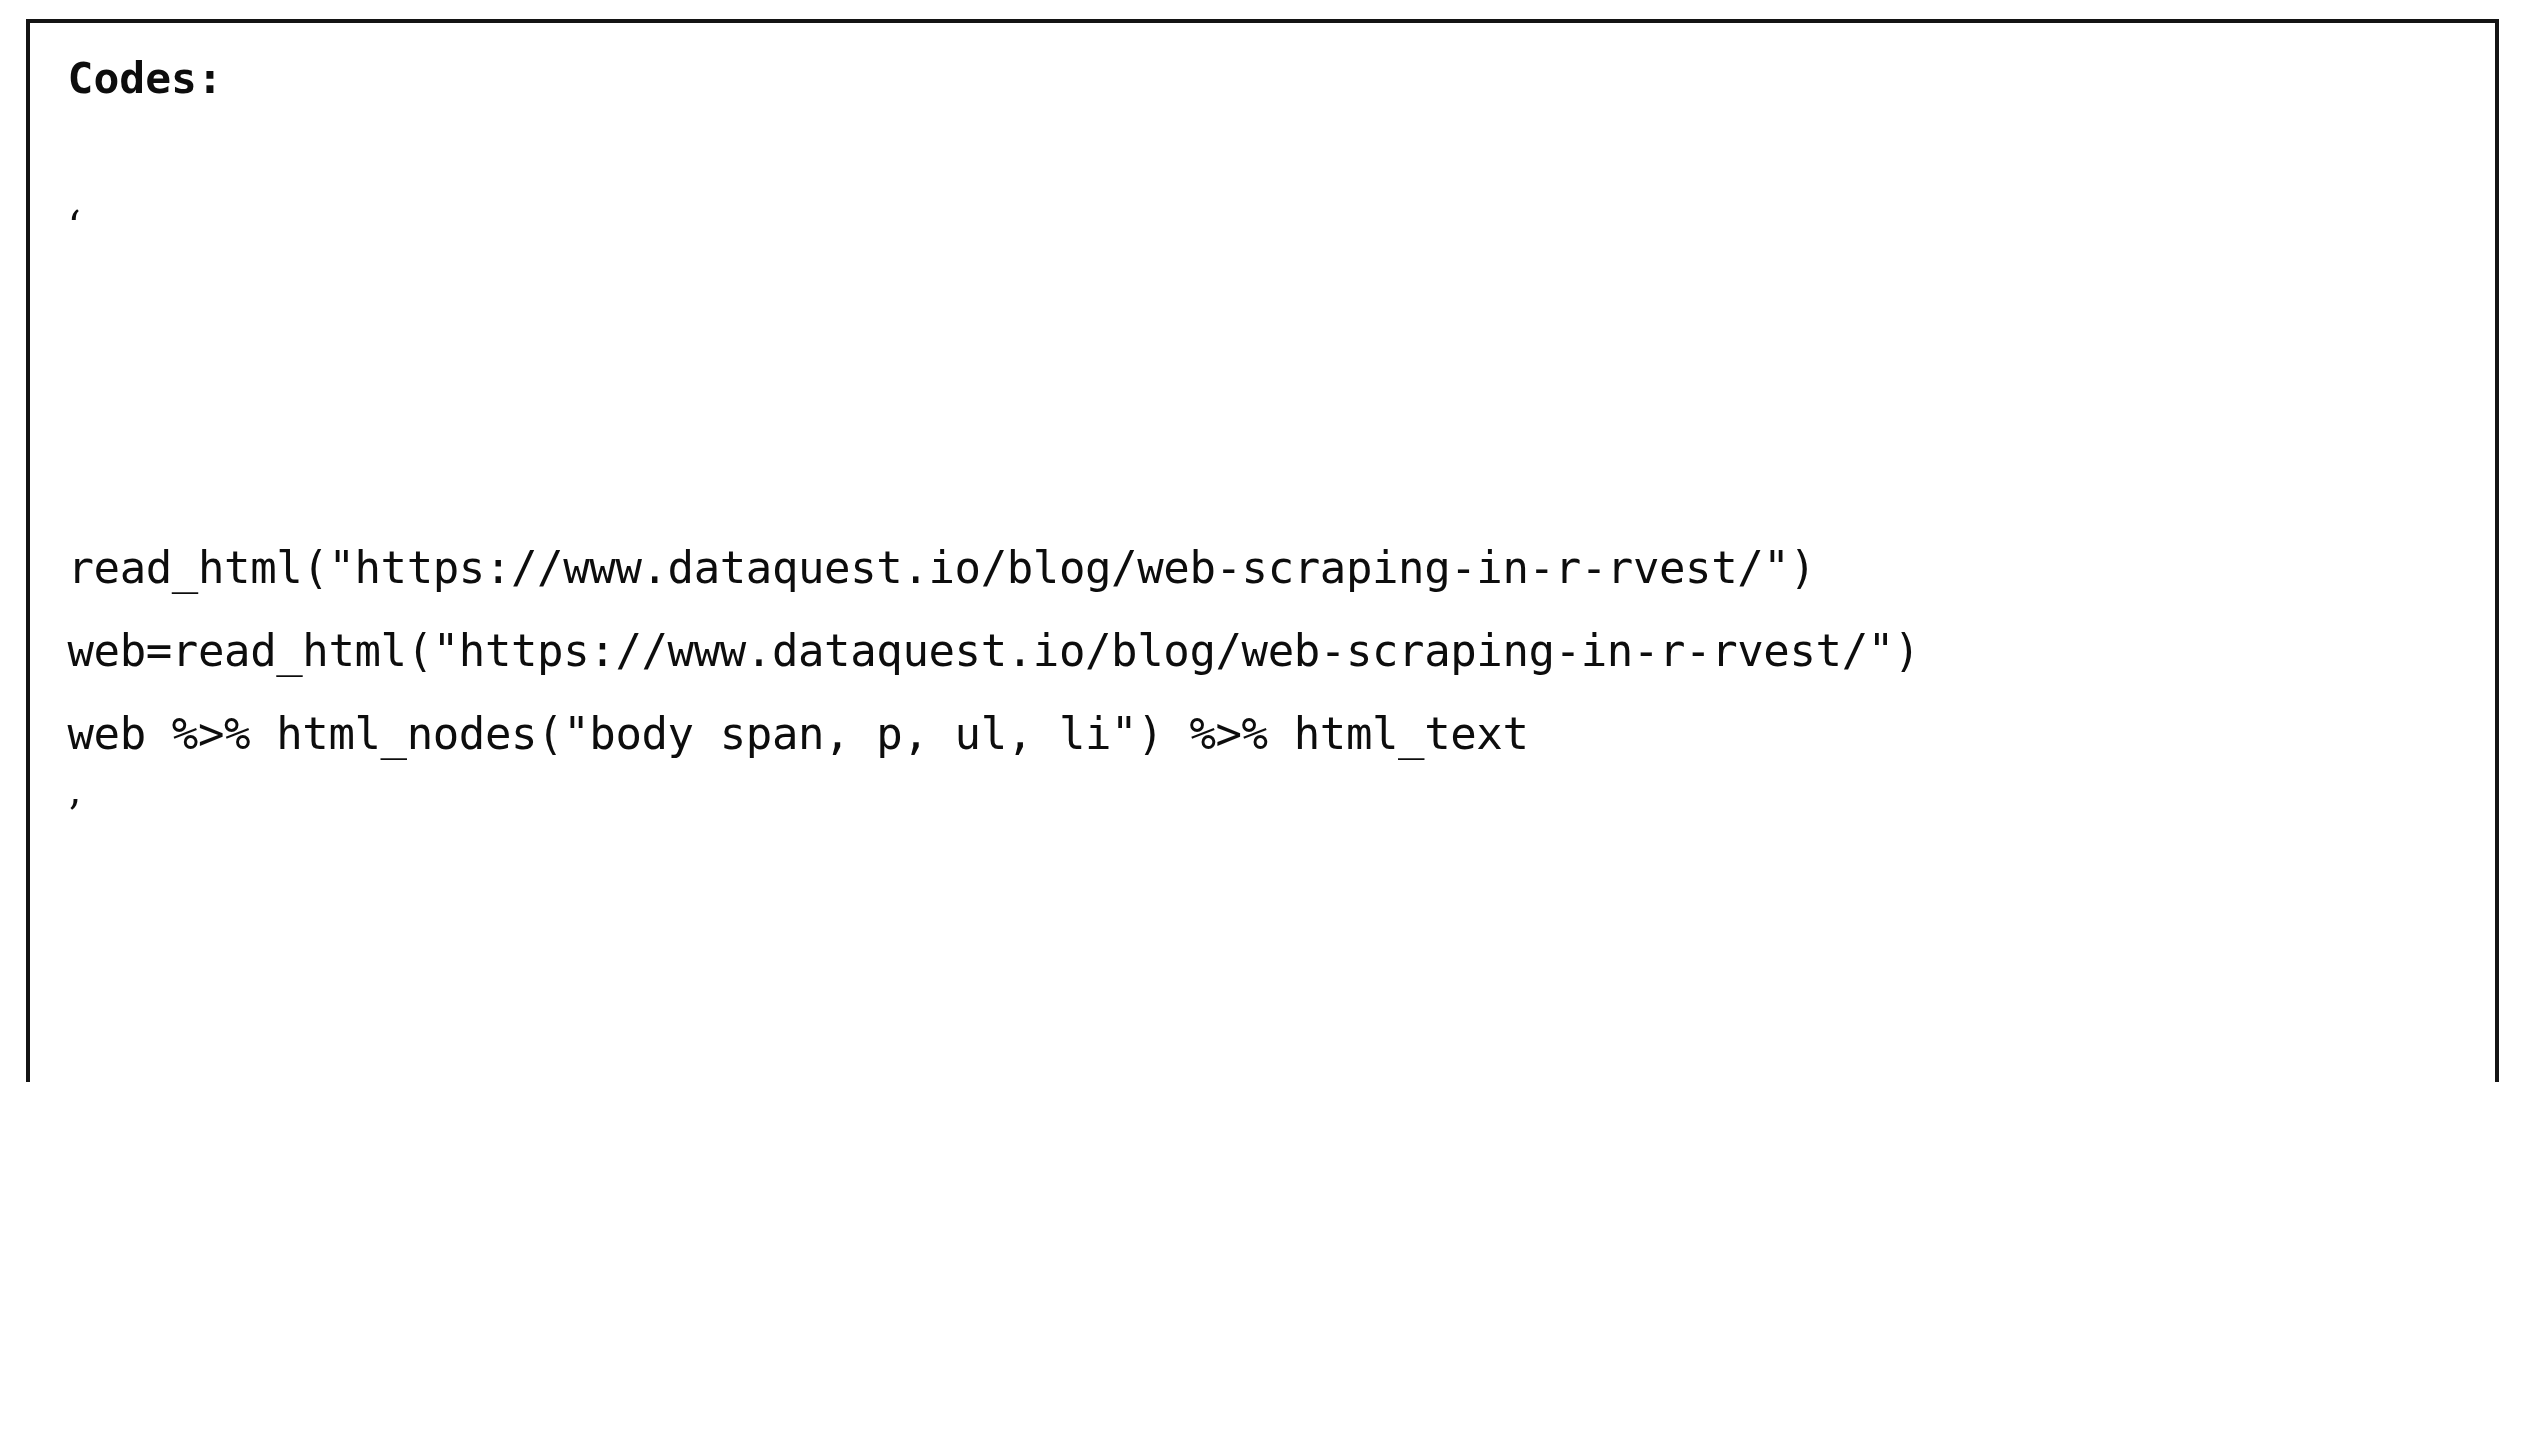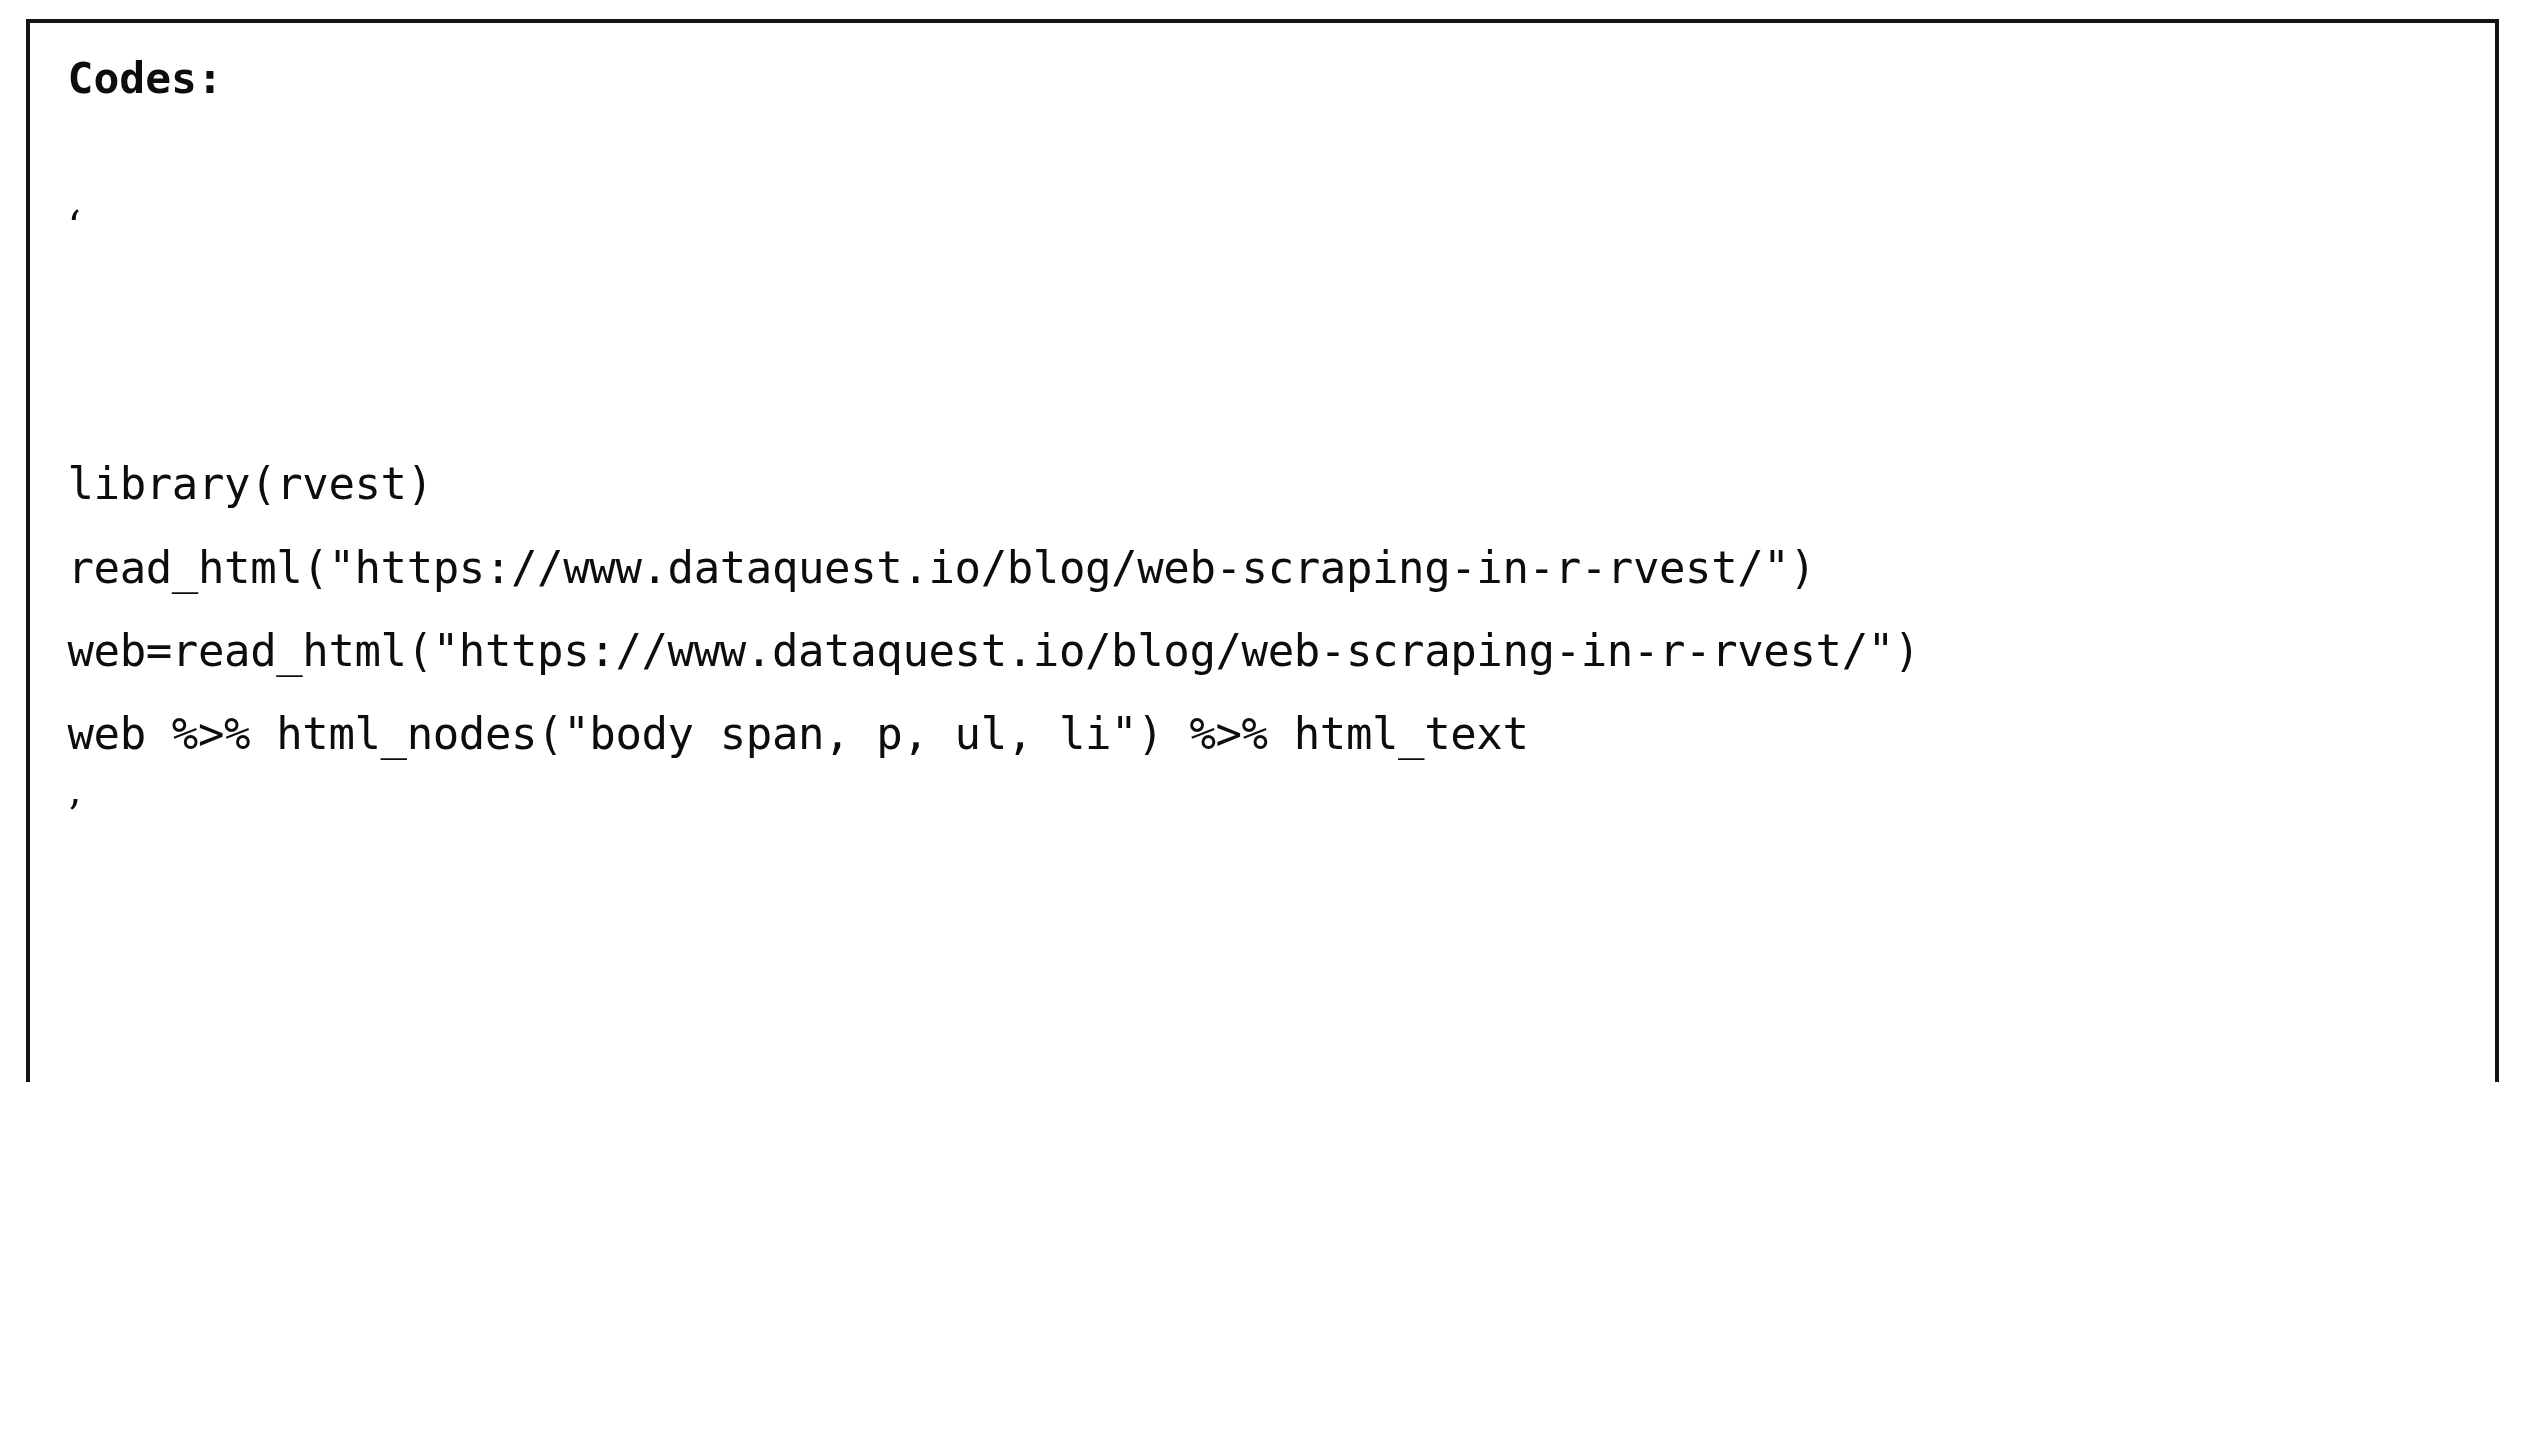--- a/index.html
+++ b/index.html
@@ -93,21 +93,20 @@
 <div class="page">
 
   <div class="code-box">
     <div class="code-inner">
 
       <div class="code-line heading ln-0">Codes:</div>
 
       <div class="code-line quote-mark ln-1">‘</div>
 
 
-      <div class="code-line ln-3">library(rvest)</div>
 
       <div class="code-line ln-4">read_html("https://www.dataquest.io/blog/web-scraping-in-r-rvest/")</div>
 
       <div class="code-line ln-5">web=read_html("https://www.dataquest.io/blog/web-scraping-in-r-rvest/")</div>
 
       <div class="code-line ln-6">web %&gt;% html_nodes("body span, p, ul, li") %&gt;% html_text</div>
 
       <div class="code-line quote-mark ln-7">’</div>
 
     </div>

